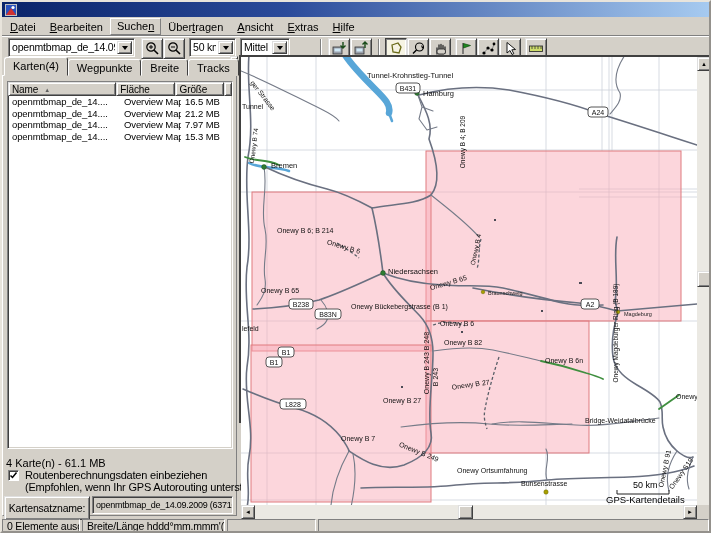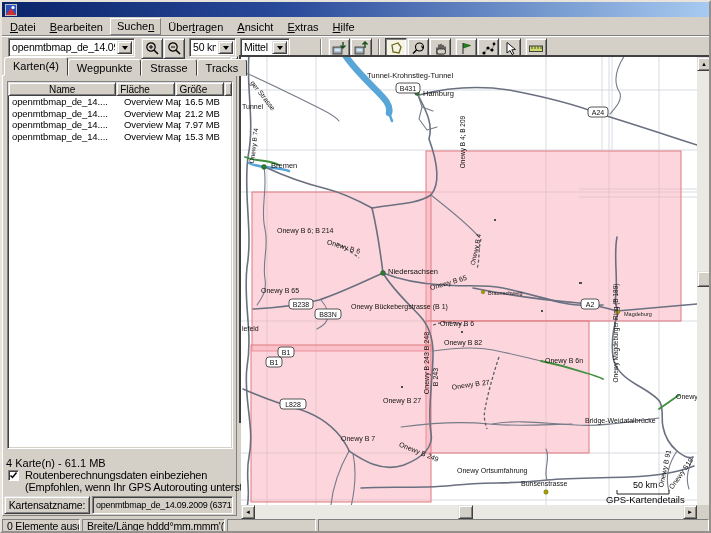--- a/index.html
+++ b/index.html
@@ -49,30 +49,30 @@
     border:1px solid; border-color:#ffffff #808080 #808080 #ffffff; background:#d4d0c8; }
   .spinup { position:absolute; left:230px; top:56px; width:8px; height:10px; font-size:5px; display:flex; align-items:center; justify-content:center; }
 
   .maptable { position:absolute; left:7px; top:81px; width:226px; height:368px; background:#fff;
     border:1px solid; border-color:#808080 #ffffff #ffffff #808080; box-shadow: inset 1px 1px 0 #404040, inset -1px -1px 0 #d4d0c8;
     overflow:hidden; font-size:9.5px; letter-spacing:-0.1px; }
   .thead { display:flex; height:14px; }
   .th { font-size:10px; padding:1px 3px 0 3px; white-space:nowrap; overflow:hidden; display:flex; align-items:center; }
   .trow { display:flex; height:11.5px; align-items:center; color:#000; }
   .td { white-space:nowrap; overflow:hidden; padding:0 2px 0 4px; }
-  .c-name { width:112px;flex-direction:column; } .c-area { width:61px; } .c-size { width:50px; } .c-fill { flex:1; }
+  .c-name { width:112px; } .c-area { width:61px; } .c-size { width:50px; } .c-fill { flex:1; }
   .sort-glyph { font-size:6px; color:#606060; margin-left:6px; }
 
   .summary { position:absolute; left:6px; top:457px; font-size:11px; color:#000; }
   .chkrow { position:absolute; left:8px; top:469px; display:flex; gap:6px; }
   .chkbox { width:11px; height:11px; background:#fff; border:1px solid; border-color:#808080 #fff #fff #808080;
     box-shadow: inset 1px 1px 0 #404040; display:flex; align-items:center; justify-content:center; margin-top:1px; }
   .chklabel { font-size:11px; letter-spacing:-0.2px; }
   .chksub { position:absolute; left:25px; top:481px; font-size:11px; letter-spacing:-0.2px; }
-  .ksn-btn { position:absolute; left:4px; top:496px; width:86px; height:18px; font-size:10.5px;
+  .ksn-btn { position:absolute; left:4px; top:496px; width:86px; height:24px; font-size:10.5px;
     display:flex; align-items:center; justify-content:center; letter-spacing:-0.2px; }
   .ksn-field { position:absolute; left:92px; top:496px; width:141px; height:18px; background:#d4d0c8;
     border:1px solid; border-color:#808080 #ffffff #ffffff #808080; box-shadow: inset 1px 1px 0 #404040;
     font-size:9px; letter-spacing:-0.25px; display:flex; align-items:center; padding-left:3px; white-space:nowrap; overflow:hidden; }
 
   
   .mapwidget { position:absolute; left:239px; top:55px; width:472px; height:368px;
     border-left:2px solid #404040; border-top:2px solid #404040; background:#0369a1; }
   .mapcanvas { position:absolute; left:0; top:0; width:456px; height:448px; background:#fff; overflow:hidden; }
   .vscroll { position:absolute; right:0; top:0; width:14px; height:462px; background:#ebe9e3; }
@@ -225,21 +225,21 @@
       <rect x="1.5" y="5" width="13" height="5.5" fill="#cddc6a" stroke="#333" stroke-width="0.9"></rect>
       <path d="M4,5 L4,8 M7,5 L7,8 M10,5 L10,8 M13,5 L13,8" stroke="#333" stroke-width="0.8"></path>
     </svg>
   </div>
 </div>
 
 <div class="tabpage"></div>
 <div class="tabs">
   <div class="tab active">Karten(4)</div>
   <div class="tab">Wegpunkte</div>
-  <div class="tab">Strasse</div>
+  <div class="tab">Breite</div>
   <div class="tab">Tracks</div>
 </div>
 <div class="spinup raised">▲</div>
 
 <div class="maptable">
   <div class="thead">
     <div class="th raised c-name">
       <span>Name</span>
         <span class="sort-glyph">▲</span>
     </div>

